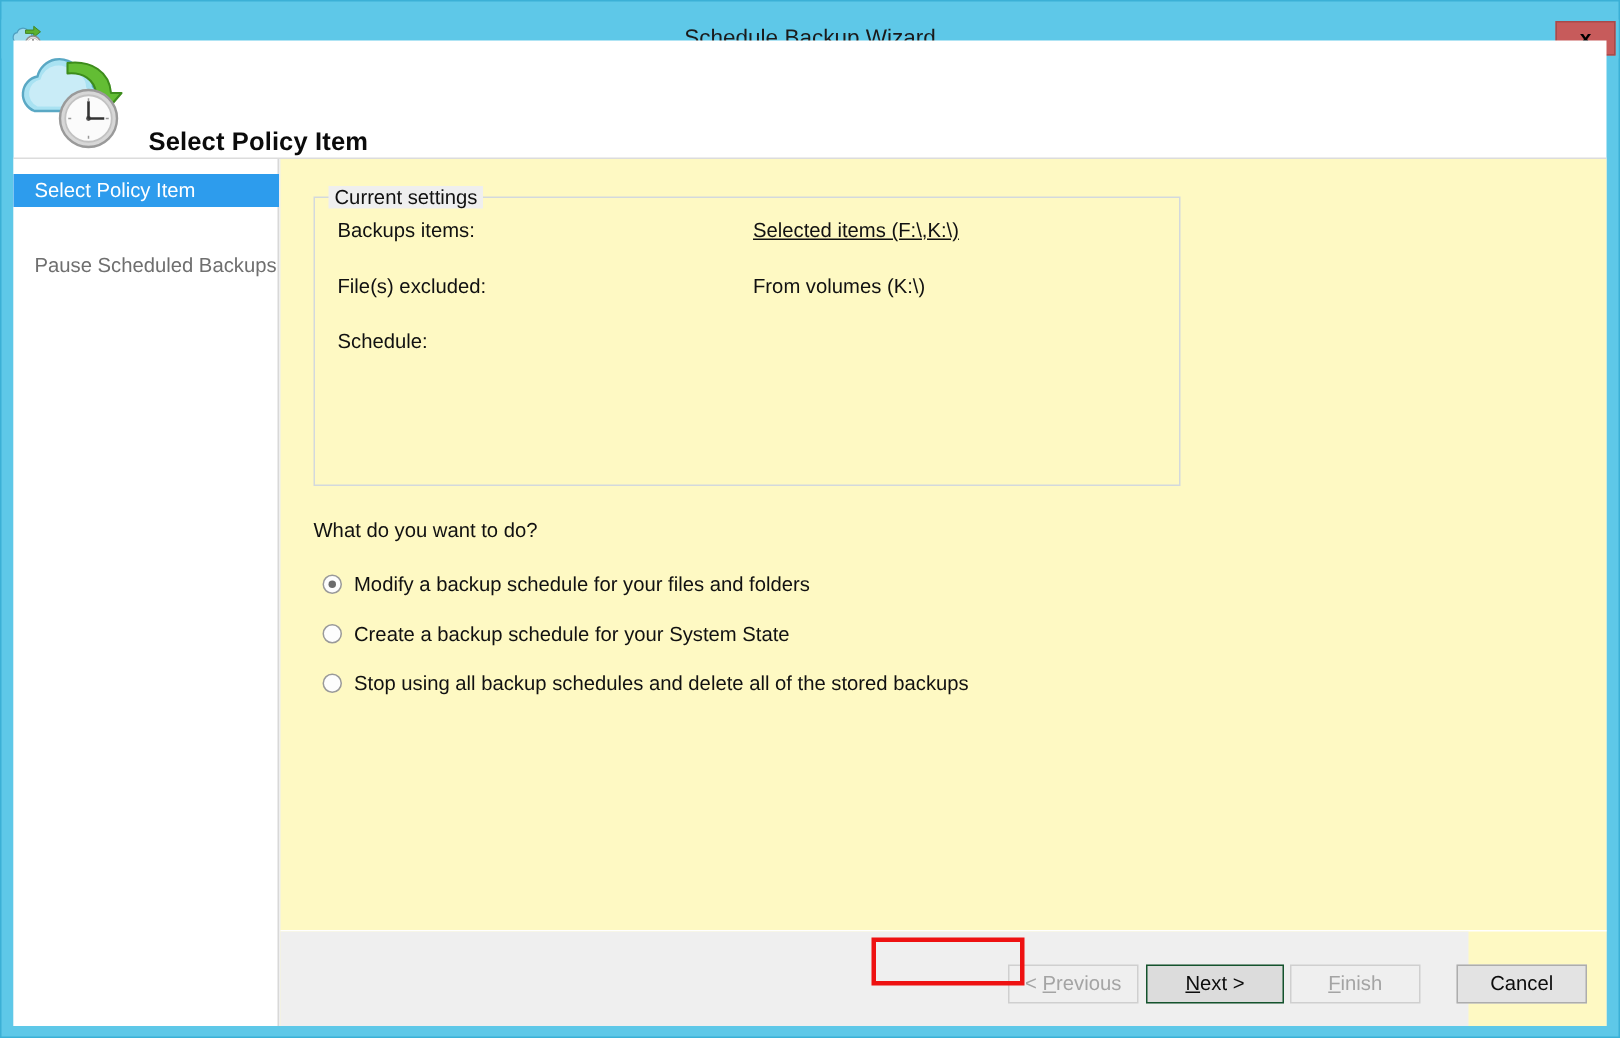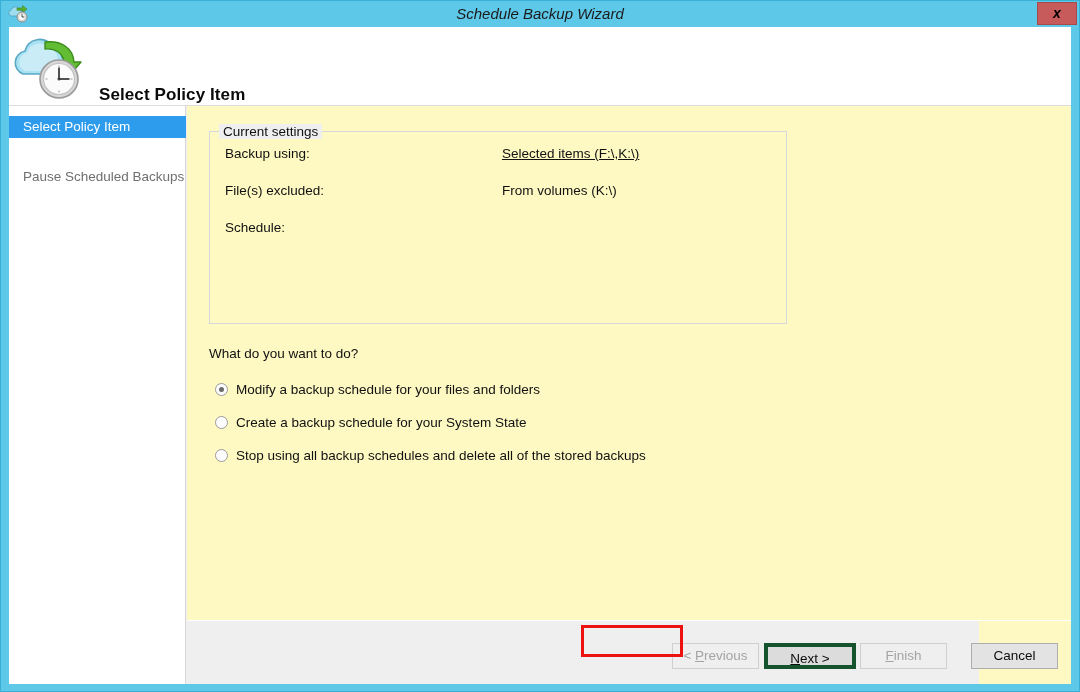--- a/index.html
+++ b/index.html
@@ -22,25 +22,24 @@
     width: 1080px;
     height: 692px;
     background: #5ec8e8;
     box-sizing: border-box;
     border: 1px solid #3bb0d6;
   }
 
   
   #titlebar {
     position: absolute;
-    left: 0; top: 0;
+    left: 0; top: 12px;
     width: 1078px;
     height: 26px;
     background: #5ec8e8;
-    font-style: italic;
   }
   #title-icon {
     position: absolute;
     left: 7px; top: 3px;
     width: 22px; height: 20px;
   }
   #title-text {
     position: absolute;
     left: 0; top: 0;
     width: 1078px;
@@ -237,21 +236,21 @@
     cursor: pointer;
   }
   .wiz-button.disabled {
     background: #efefef;
     border: 1px solid #cfcfcf;
     color: #a4a4a4;
     cursor: default;
   }
   .wiz-button.focused {
     background: #dcdcdc;
-    border: 4px solid #14532d;
+    border: 1px solid #14532d;
   }
   #next-highlight {
     position: absolute;
     left: 572px; top: 519px;
     width: 102px; height: 32px;
     border: 3px solid #ee1111;
     box-sizing: border-box;
     pointer-events: none;
   }
   .u { text-decoration: underline; }
@@ -310,21 +309,21 @@
       <div class="nav-item dim" style="top:60px;">
         <span>Pause Scheduled Backups</span>
       </div>
     </div>
 
     <div id="content">
 
       <div id="groupbox"></div>
       <div id="groupbox-legend">Current settings</div>
 
-      <div class="settings-label" style="left:38px; top:40px;">Backup using:</div>
+      <div class="settings-label" style="left:38px; top:40px;">Backups items:</div>
       <div class="settings-value" style="top:40px;text-decoration:underline;">Selected items (F:\,K:\)</div>
 
       <div class="settings-label" style="left:38px; top:77px;">File(s) excluded:</div>
       <div class="settings-value" style="top:77px;">From volumes (K:\)</div>
 
       <div class="settings-label" style="left:38px; top:114px;">Schedule:</div>
 
       <div id="question">What do you want to do?</div>
 
       <div class="radio-row" style="top:275px;">

